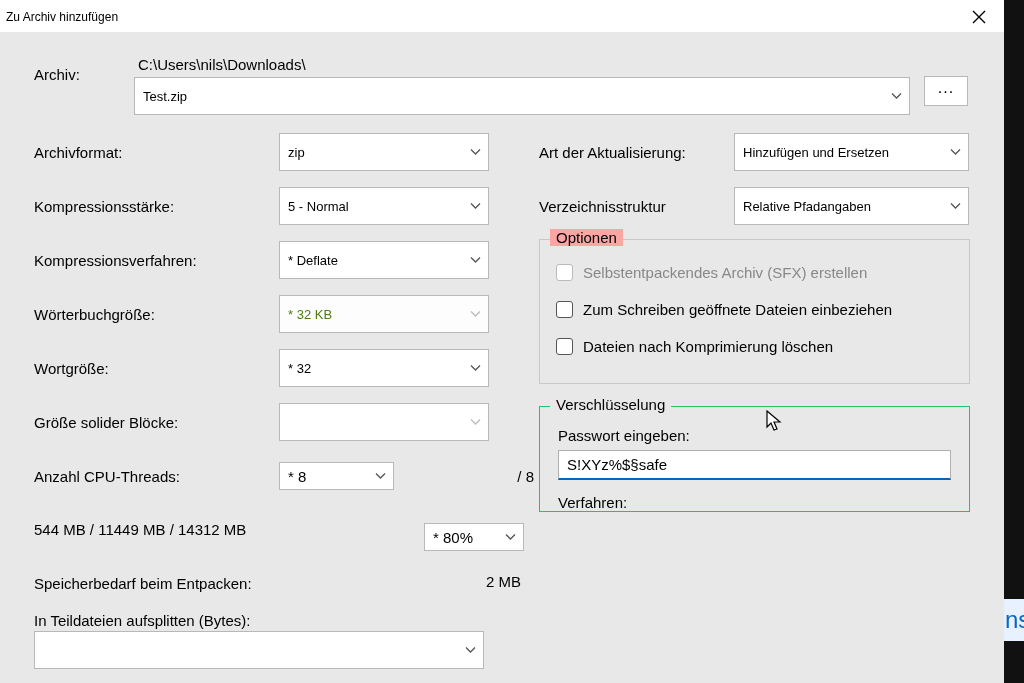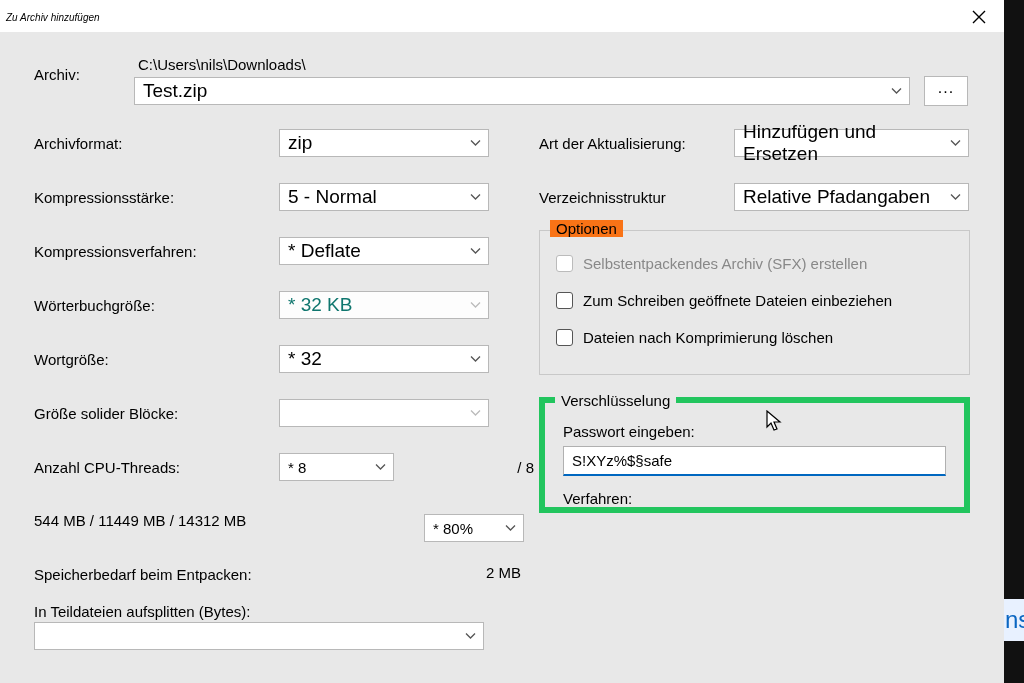--- a/index.html
+++ b/index.html
@@ -23,21 +23,21 @@
     flex-direction: column;
   }
 
   .titlebar {
     display: flex;
     align-items: center;
     justify-content: space-between;
     padding: 4px 10px 2px 6px;
     background: #fff;
   }
-  .titlebar .title { font-size: 10px; font-style: italic; }
+  .titlebar .title { font-size: 12px; }
   .titlebar .close {
     width: 30px; height: 26px;
     display: flex; align-items: center; justify-content: center;
     font-size: 20px; line-height: 1;
     cursor: pointer;
   }
   .titlebar .close svg { width: 14px; height: 14px; }
 
   .content {
     padding: 24px 34px 0 34px;
@@ -63,32 +63,32 @@
     width: 44px; height: 30px;
     background: #fff; border: 1px solid #b8b8b8;
     font-size: 16px; letter-spacing: 1px;
     text-align: center; line-height: 22px;
     margin-left: 14px; margin-top: 20px;
     cursor: pointer;
   }
 
   .combo, .text-input {
     background: #fff; border: 1px solid #b8b8b8;
-    height: 28px; width: 100%;
+    height: 38px; width: 100%;
     padding: 2px 24px 2px 8px;
     position: relative;
-    font-size: 19px;
+    font-size: 13px;
     display: flex; align-items: center;
   }
   .combo .caret, .mini-combo .caret {
     position: absolute; right: 7px; top: 50%; transform: translateY(-50%);
     pointer-events: none;
   }
   .combo .caret svg, .mini-combo .caret svg { width: 11px; height: 7px; display:block; }
-  .combo.disabled { color: #0f766e; background: #fdfdfd; }
+  .combo.disabled { color: #4d7c0f; background: #fdfdfd; }
   .combo.blank { background: #fff; }
   .combo.blank .val { visibility: hidden; }
 
   .left-col {
     grid-column: 1 / 3;
     display: grid;
     grid-template-columns: 245px 210px 45px;
     align-items: center;
     row-gap: 0;
   }
@@ -122,39 +122,39 @@
   .r-row .combo { width: 235px; }
 
   .fieldset {
     border: 1px solid #c8c8c8;
     margin-top: 0;
     padding: 14px 16px 18px 16px;
     position: relative;
   }
   .fieldset .legend {
     position: absolute; top: -11px; left: 10px;
-    background: #f97316; padding: 0 6px;
+    background: #fca5a5; padding: 0 6px;
   }
   .chk-row {
     display:flex; align-items:center; gap:10px;
     padding: 10px 0;
   }
   .chk {
     width: 17px; height: 17px;
     border: 1.5px solid #555; border-radius: 3px;
     background: #fff; flex-shrink:0;
     display:flex; align-items:center; justify-content:center;
   }
   .chk.disabled { border-color: #bbb; }
   .chk.checked { background:#0067c0; border-color:#0067c0; }
   .chk.checked::after { content:""; width:5px; height:9px; border:solid #fff; border-width:0 2px 2px 0; transform: rotate(42deg) translateY(-1px); }
   .chk-label.disabled { color:#888; }
 
   .encrypt {
-    border: 6px solid #22c55e;
+    border: 1px solid #22c55e;
     margin-top: 22px;
     padding: 20px 18px 0 18px;
     position: relative;
   }
   .encrypt .legend {
     position: absolute; top: -11px; left: 10px;
     background: #e8e8e8; padding: 0 6px;
   }
   .pwd-label { margin-bottom: 6px; }
   .pwd-input {

